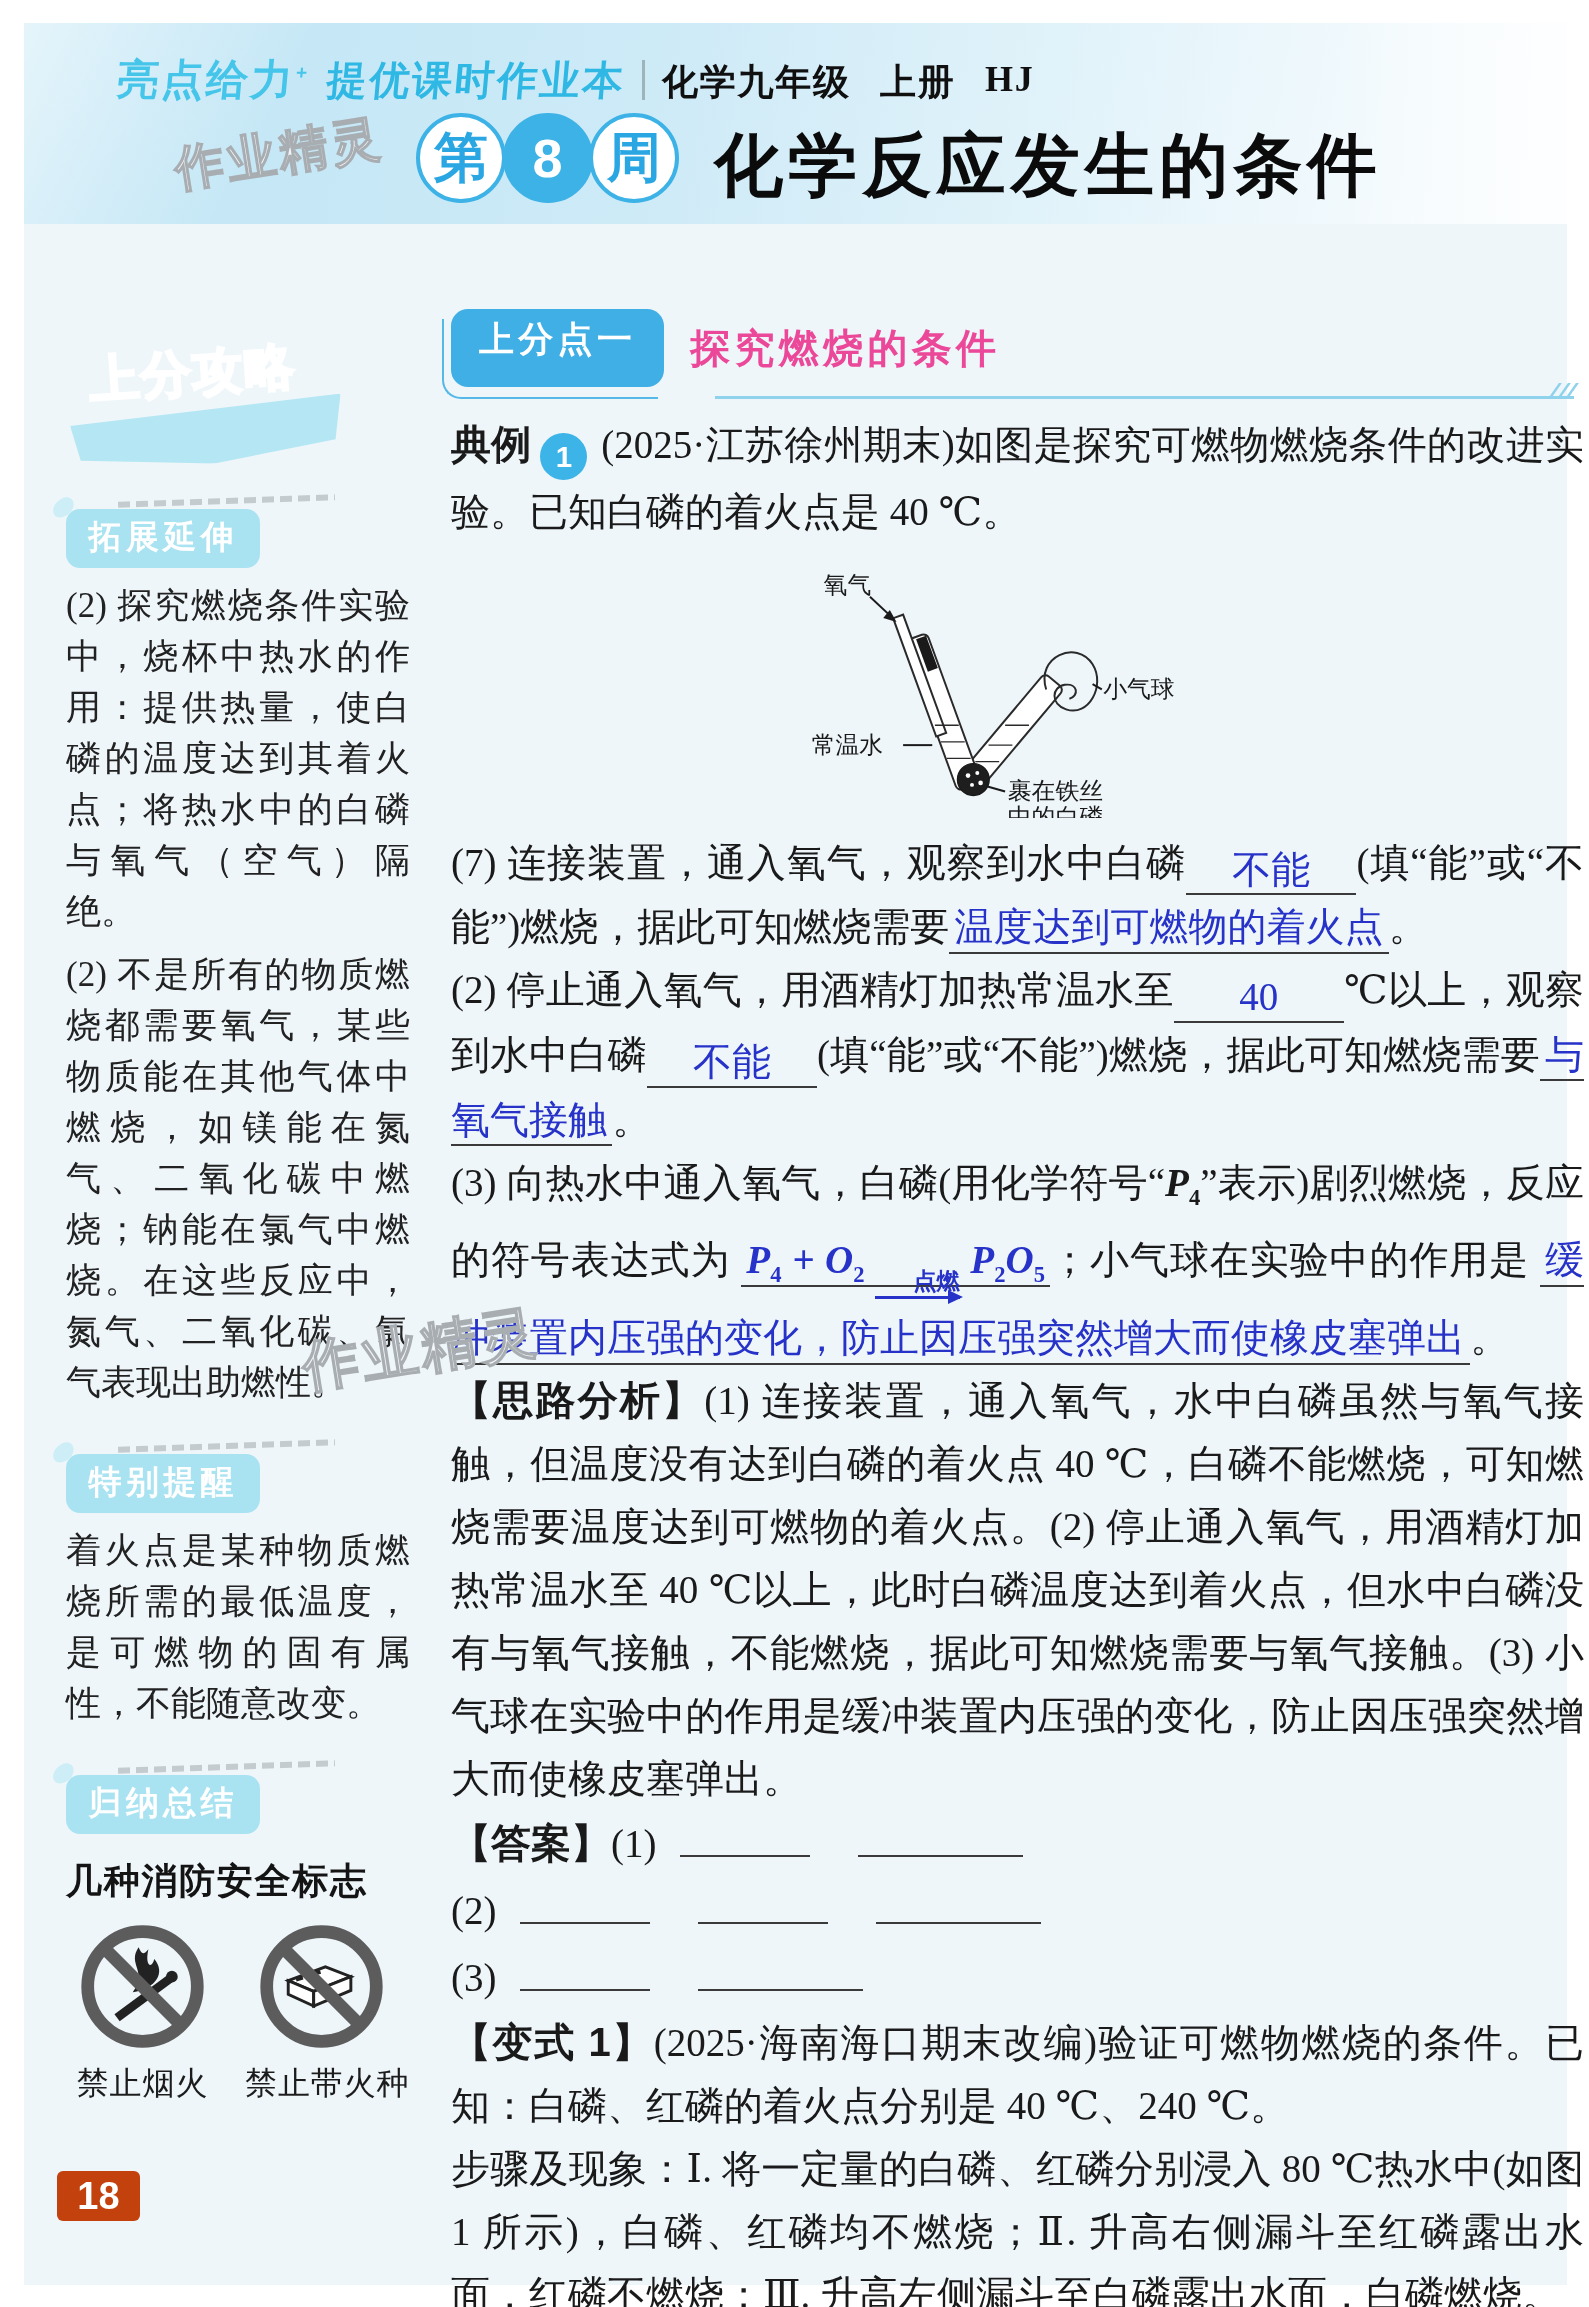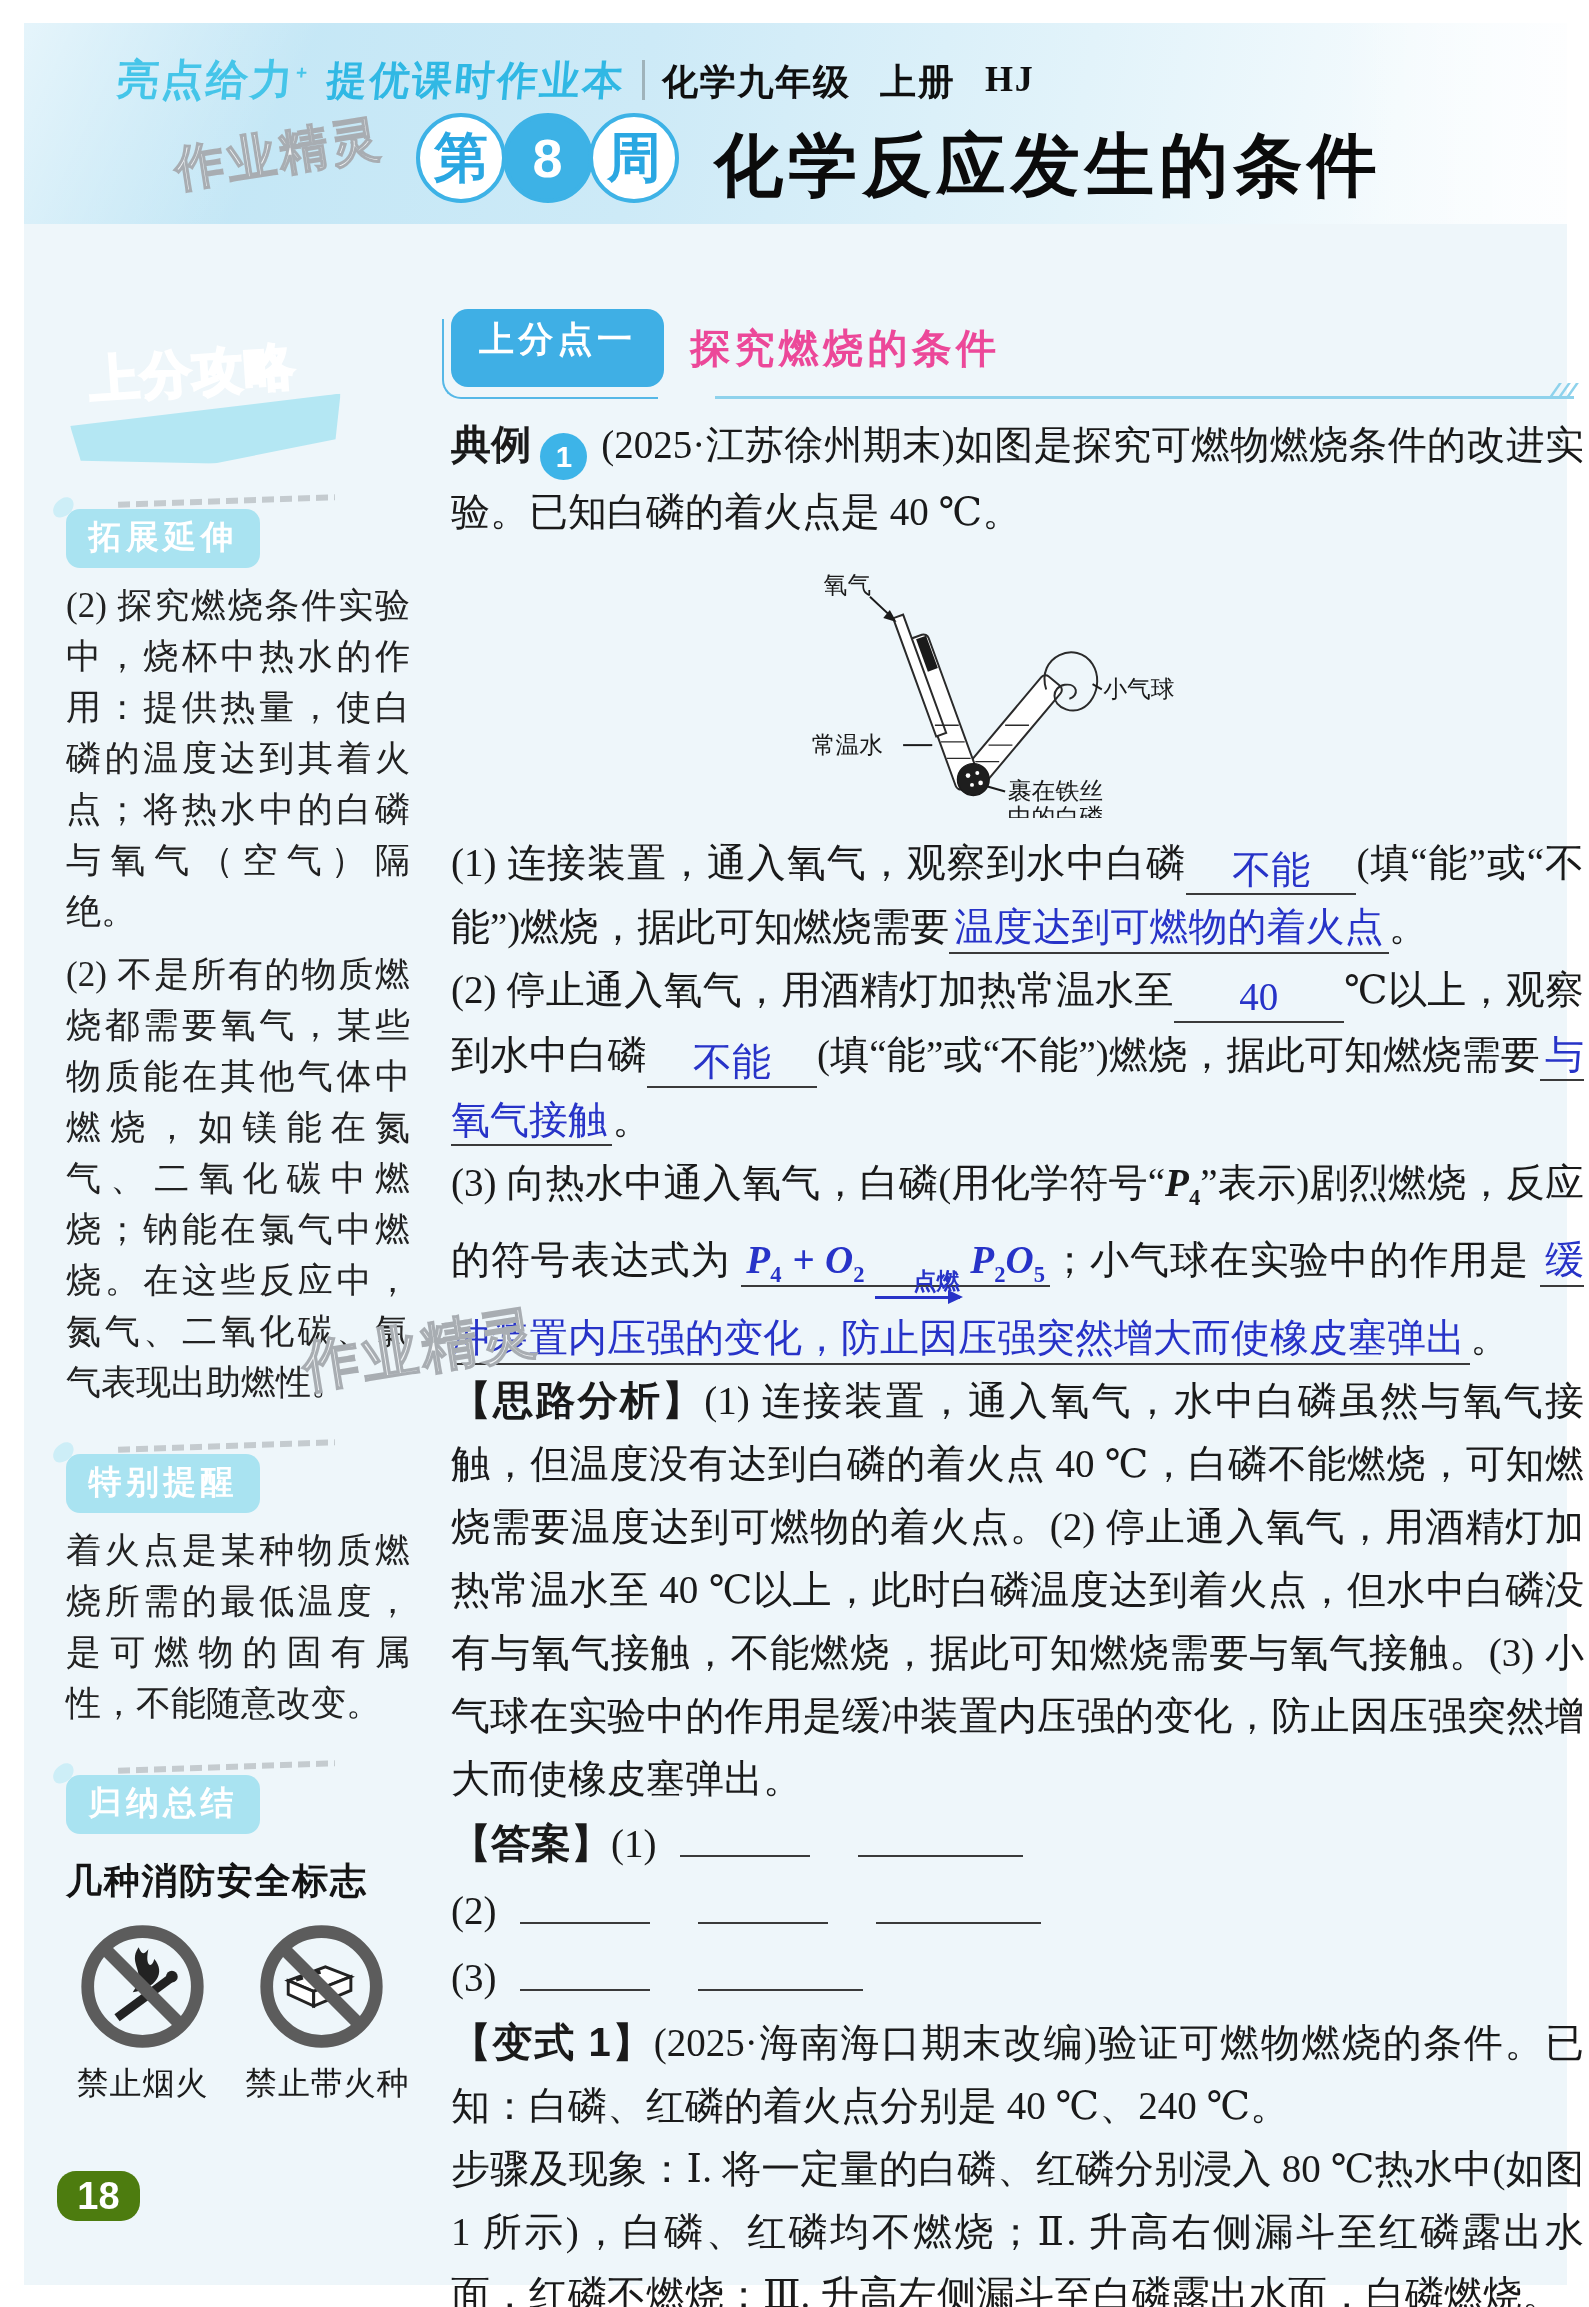--- a/index.html
+++ b/index.html
@@ -56,22 +56,22 @@
     padding:6px 22.6px 7.8px;border-radius:14px;letter-spacing:4.3px;position:relative;}
   .badge-tab::before{content:"";position:absolute;left:-14px;top:-10.4px;width:22.6px;height:17.4px;
     background:#cdeef7;border-radius:60% 40% 60% 40%;transform:rotate(-30deg);}
   .side-para{width:344px;font-size:35px;line-height:51px;text-align:justify;color:#222222;margin:12px 0 0 0;}
   .side-gap{height:35px;}
   .side-heading{font-family:"Liberation Sans","DejaVu Sans",sans-serif;font-weight:800;font-size:36px;
     letter-spacing:1.7px;margin:22.6px 0 5.2px 0;color:#141414;}
   .signs{display:flex;gap:26px;margin-top:12px;}
   .sign{width:153px;text-align:center;}
   .sign .lbl{font-size:32px;margin-top:3.5px;letter-spacing:0.9px;white-space:nowrap;}
-  .pagenum{position:absolute;left:57px;top:2171px;width:83px;height:50px;background:#4d7c0f;color:#ffffff;
-    font-family:"Liberation Sans","DejaVu Sans",sans-serif;font-weight:800;font-size:38px;border-radius:19px;
+  .pagenum{position:absolute;left:57px;top:2171px;width:83px;height:50px;background:#c2410c;color:#ffffff;
+    font-family:"Liberation Sans","DejaVu Sans",sans-serif;font-weight:800;font-size:38px;border-radius:6px;
     display:flex;align-items:center;justify-content:center;}
 
   
   .main{position:absolute;left:451px;top:309px;width:1133px;}
   .sec-head{display:flex;align-items:center;gap:26px;position:relative;margin-bottom:26px;}
   .sec-badge{position:relative;background:#3fafe5;color:#ffffff;font-family:"Liberation Sans","DejaVu Sans",sans-serif;
     font-weight:800;font-size:35px;padding:7px 28px 24px;border-radius:17px;letter-spacing:4.3px;}
   .sec-badge::after{content:"";position:absolute;left:-8.7px;top:10.4px;width:100%;height:100%;
     border-left:2.6px solid #55b8e7;border-bottom:2.6px solid #55b8e7;border-bottom-left-radius:19px;pointer-events:none;}
   .sec-title{color:#ec4899;font-family:"Liberation Sans","DejaVu Sans",sans-serif;font-weight:800;
@@ -239,21 +239,21 @@
       <line x1="146" y1="290" x2="190" y2="290" stroke="#1a1a1a" stroke-width="3"></line>
       <line x1="432" y1="198" x2="446" y2="206" stroke="#1a1a1a" stroke-width="3"></line>
       <text x="448" y="218">小气球</text>
       <line x1="272" y1="352" x2="300" y2="360" stroke="#1a1a1a" stroke-width="3"></line>
       <text x="304" y="372">裹在铁丝</text>
       <text x="304" y="410">中的白磷</text>
     </svg>
   </div>
 
   <p class="para">
-    <span>(1) 连接装置，通入氧气，观察到水中白磷</span><span class="blank ans">不能</span><span>(填“能”或“不能”)燃烧，据此可知燃烧需要</span><span class="ulined ans">温度达到可燃物的着火点</span><span>。</span>
+    <span>(7) 连接装置，通入氧气，观察到水中白磷</span><span class="blank ans">不能</span><span>(填“能”或“不能”)燃烧，据此可知燃烧需要</span><span class="ulined ans">温度达到可燃物的着火点</span><span>。</span>
   </p>
 
   <p class="para">
     <span>(2) 停止通入氧气，用酒精灯加热常温水至</span><span class="blank ans">40</span><span>℃以上，观察到水中白磷</span><span class="blank ans">不能</span><span>(填“能”或“不能”)燃烧，据此可知燃烧需要</span><span class="ulined ans">与氧气接触</span><span>。</span>
   </p>
 
   <p class="para">
     <span>(3) 向热水中通入氧气，白磷(用化学符号“</span><span class="eq"><span>P</span><sub>4</sub></span><span>”表示)剧烈燃烧，反应的符号表达式为</span>
     <span class="ulined ans eq"><span>P</span><sub>4</sub> <span>+</span> <span>O</span><sub>2</sub><span class="rxn">
           <span class="cond">点燃</span>

